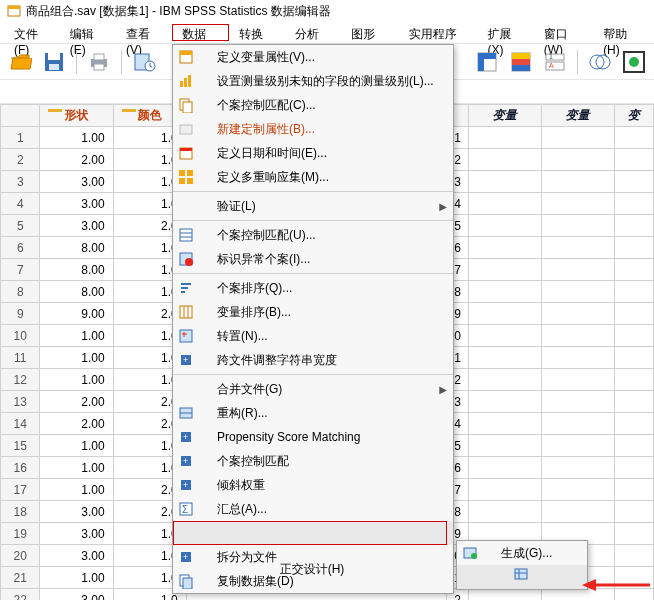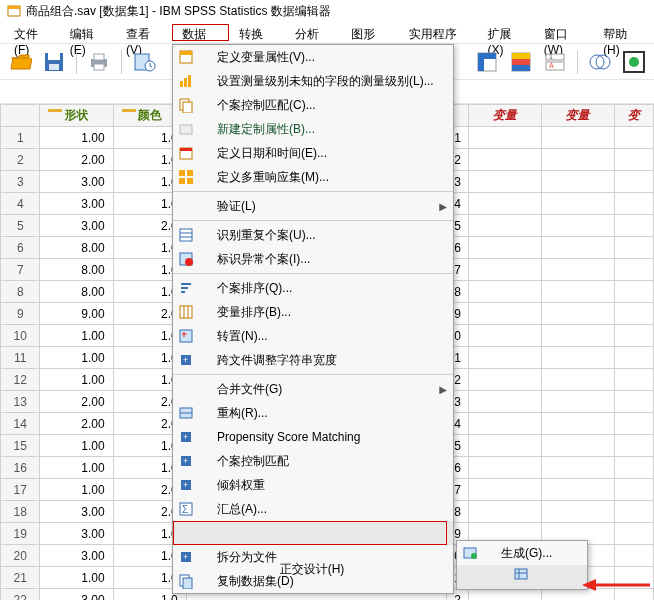--- a/index.html
+++ b/index.html
@@ -10,27 +10,27 @@
 .menu-item { padding:2px 10px; cursor:default; }
 .menu-item.highlight { border:1px solid #d00000; padding:1px 9px; }
 .toolbar { height:36px; display:flex; align-items:center; gap:6px; padding:2px 6px; border-bottom:1px solid #e5e5e5; }
 .tool-btn { width:28px; height:28px; display:inline-flex; align-items:center; justify-content:center; }
 .sep { width:1px; height:24px; background:#ccc; margin:0 2px; }
 .addr-row { height:24px; border-bottom:1px solid #e5e5e5; }
 .grid { position:relative; }
 .grid table { border-collapse:collapse; table-layout:fixed; }
 .grid th, .grid td { border:1px solid #d0d0d0; height:22px; font-size:12px; }
 .rowhdr { width:40px; text-align:center; background:#f5f5f5; color:#555; }
-.colhdr { width:74px; text-align:center; background:#f5f5f5; color:#4d7c0f; position:relative; }
+.colhdr { width:74px; text-align:center; background:#f5f5f5; color:#c2410c; position:relative; }
 .colhdr .ruler { position:absolute; left:8px; top:4px; width:14px; height:3px; background:#e8b030; }
 .cell { width:74px; text-align:right; padding-right:8px; }
-.varcol { color:#b91c1c; font-style:italic; }
+.varcol { color:#0f172a; font-style:italic; }
 .dropdown { position:absolute; top:44px; left:172px; width:282px; background:#f7f7f7; border:1px solid #a0a0a0; box-shadow:2px 2px 6px rgba(0,0,0,.25); z-index:10; }
 .dd-item { height:24px; display:flex; align-items:center; padding:0 6px 0 4px; gap:22px; cursor:default; position:relative; }
-.dd-item.disabled { color:#14532d;text-align:center; }
+.dd-item.disabled { color:#c2410c;text-align:center; }
 .dd-item.hover { background:#e8e8e8;flex-direction:column; }
 .dd-item.boxed::after { content:""; position:absolute; left:0; right:6px; top:0; bottom:0; border:1.5px solid #d00000; pointer-events:none; }
 .dd-item .arrow { margin-left:auto; color:#555; font-size:10px; }
 .dd-icon { width:18px; height:18px; display:inline-flex; align-items:center; justify-content:center; flex:0 0 18px; }
 .dd-divider { height:1px; background:#d0d0d0; margin:2px 0; }
 .submenu { position:absolute; top:540px; left:456px; width:132px; background:#f7f7f7; border:1px solid #a0a0a0; box-shadow:2px 2px 6px rgba(0,0,0,.25); z-index:11; }
 .red-arrow { position:absolute; top:576px; left:582px; z-index:12; }
 svg { display:block; }
 </style>
 </head>
@@ -434,21 +434,21 @@
     </div>
     <div class="dd-divider"></div>
     <div class="dd-item">
       <span class="dd-icon">
         <svg width="16" height="16">
           <rect x="2" y="2" width="12" height="12" fill="#fff" stroke="#3b6fb6"></rect>
           <line x1="2" y1="6" x2="14" y2="6" stroke="#3b6fb6"></line>
           <line x1="2" y1="10" x2="14" y2="10" stroke="#3b6fb6"></line>
         </svg>
       </span>
-      <span>识别重复个案(U)...</span>
+      <span>个案控制匹配(U)...</span>
     </div>
     <div class="dd-item">
       <span class="dd-icon">
         <svg width="16" height="16">
           <rect x="2" y="2" width="12" height="12" fill="#cfe3f7" stroke="#3b6fb6"></rect>
           <circle cx="11" cy="11" r="4" fill="#e8261c"></circle>
         </svg>
       </span>
       <span>标识异常个案(I)...</span>
     </div>

